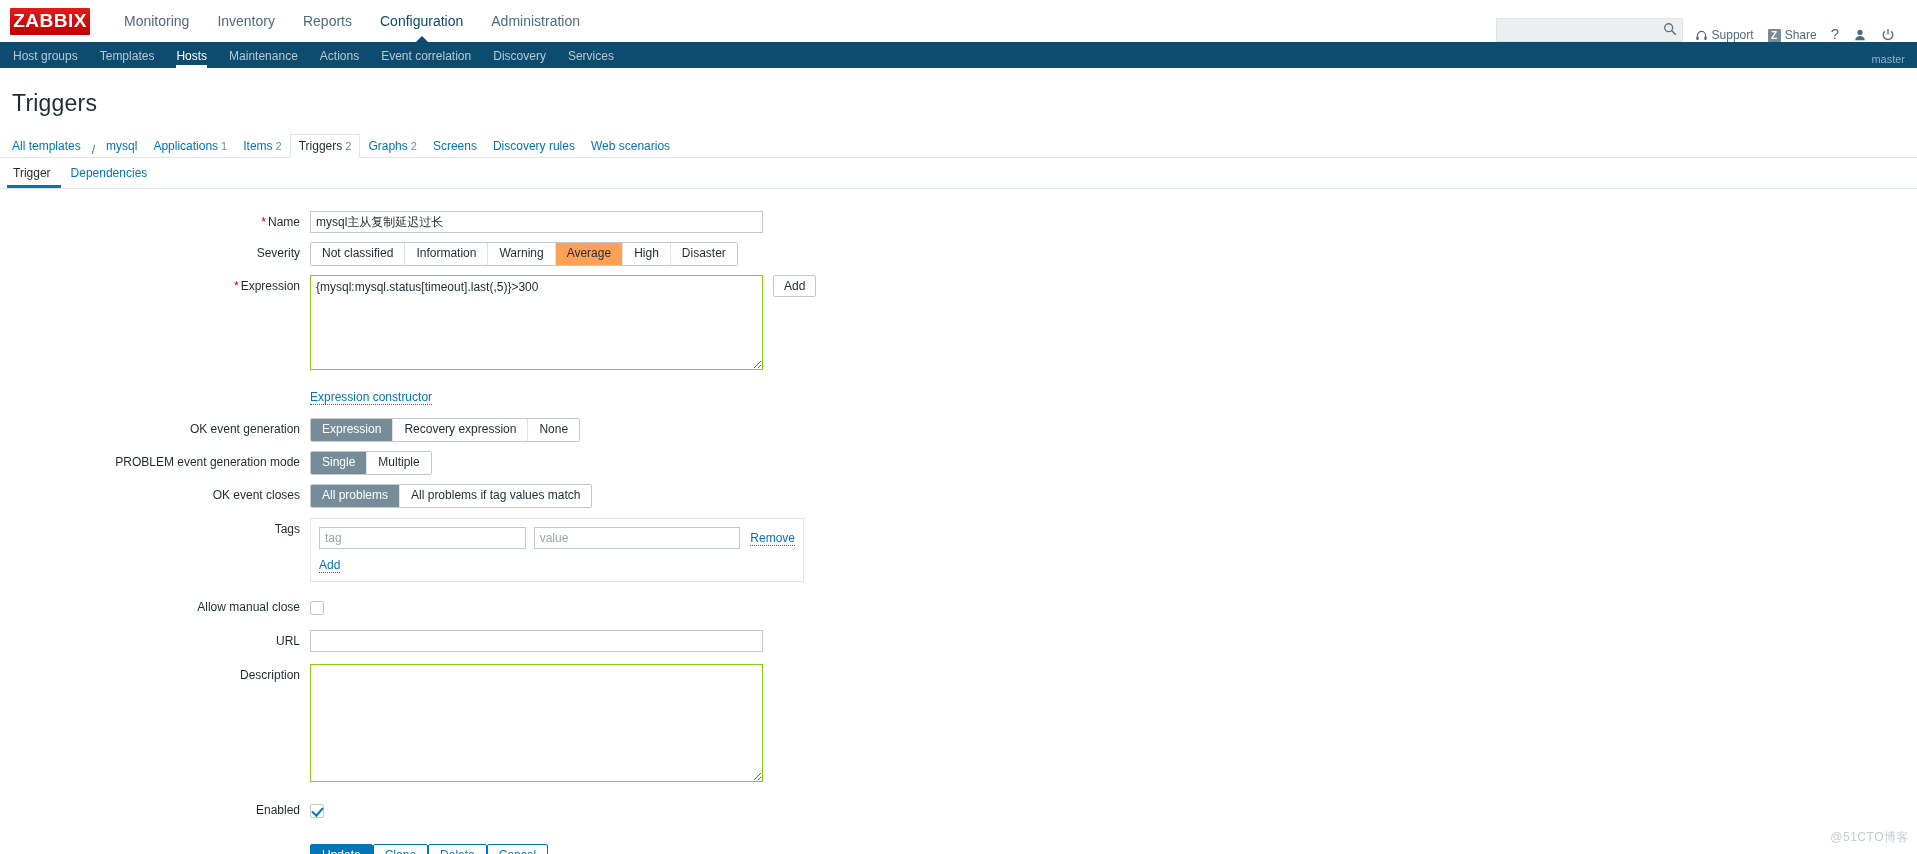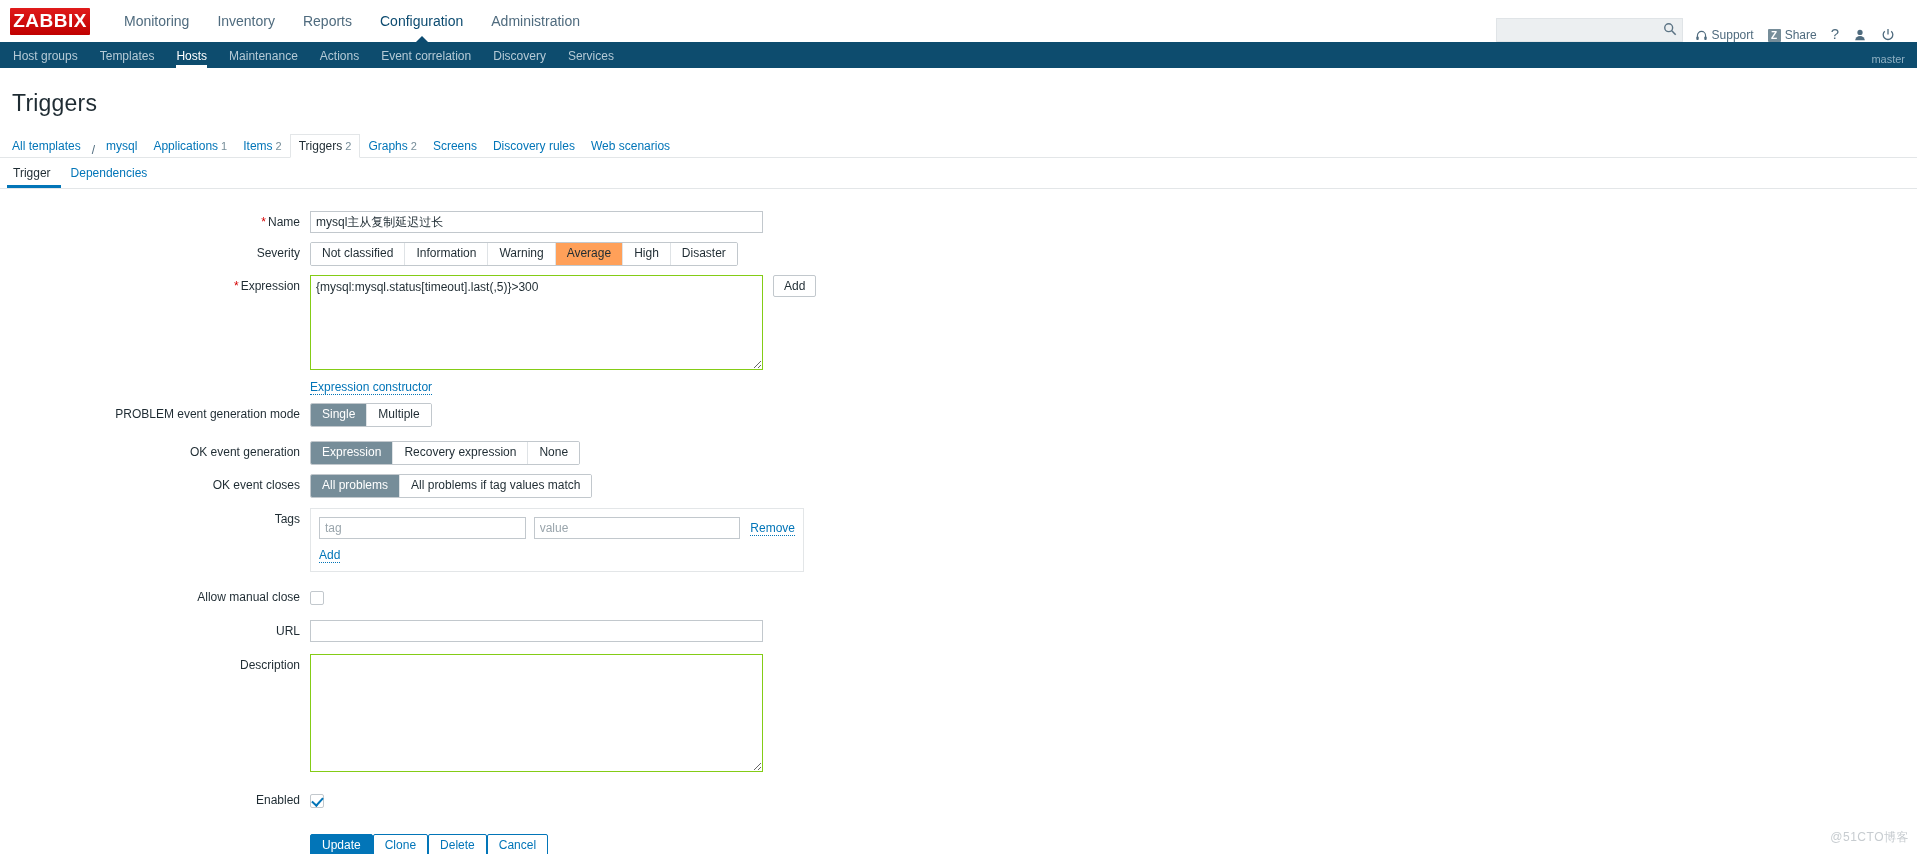--- a/index.html
+++ b/index.html
@@ -541,43 +541,43 @@
 
   <div class="frow">
     <div class="flabel">
       <span class="req">*</span><span>Expression</span>
     </div>
     <div class="fctl">
       <div class="exprow">
         <textarea class="ta" id="expression" style="">{mysql:mysql.status[timeout].last(,5)}&gt;300</textarea>
         <button class="btn addsmall addbtn">Add</button>
       </div>
-      <div style="margin-top:10px;">
+      <div style="margin-top:20px;">
         <a class="lnk">Expression constructor</a>
-      </div>
-    </div>
-  </div>
-
-  <div class="frow">
-    <div class="flabel">PROBLEM event generation mode</div>
-    <div class="fctl">
-      <div class="seg">
-        <div class="opt sel">Single</div>
-        <div class="opt">Multiple</div>
       </div>
     </div>
   </div>
 
   <div class="frow" style="margin-top:14px;">
     <div class="flabel">OK event generation</div>
     <div class="fctl">
       <div class="seg">
         <div class="opt sel">Expression</div>
         <div class="opt">Recovery expression</div>
         <div class="opt">None</div>
+      </div>
+    </div>
+  </div>
+
+  <div class="frow">
+    <div class="flabel">PROBLEM event generation mode</div>
+    <div class="fctl">
+      <div class="seg">
+        <div class="opt sel">Single</div>
+        <div class="opt">Multiple</div>
       </div>
     </div>
   </div>
 
   <div class="frow">
     <div class="flabel">OK event closes</div>
     <div class="fctl">
       <div class="seg">
         <div class="opt sel">All problems</div>
         <div class="opt">All problems if tag values match</div>

